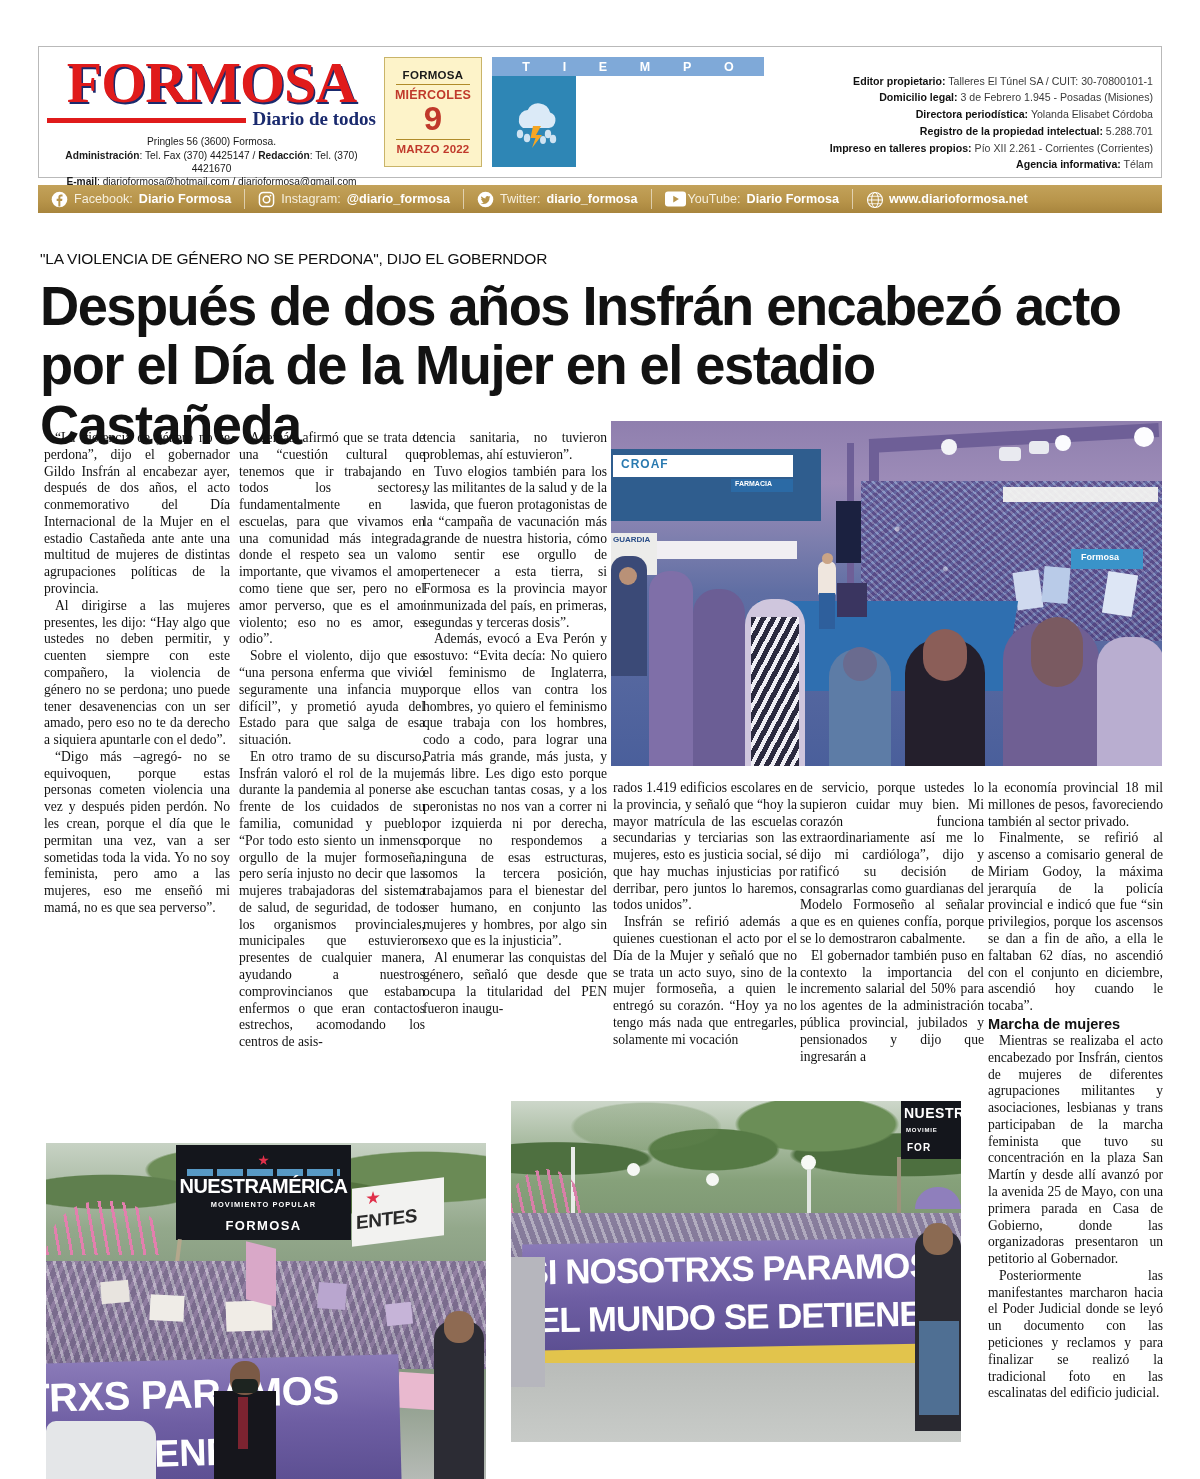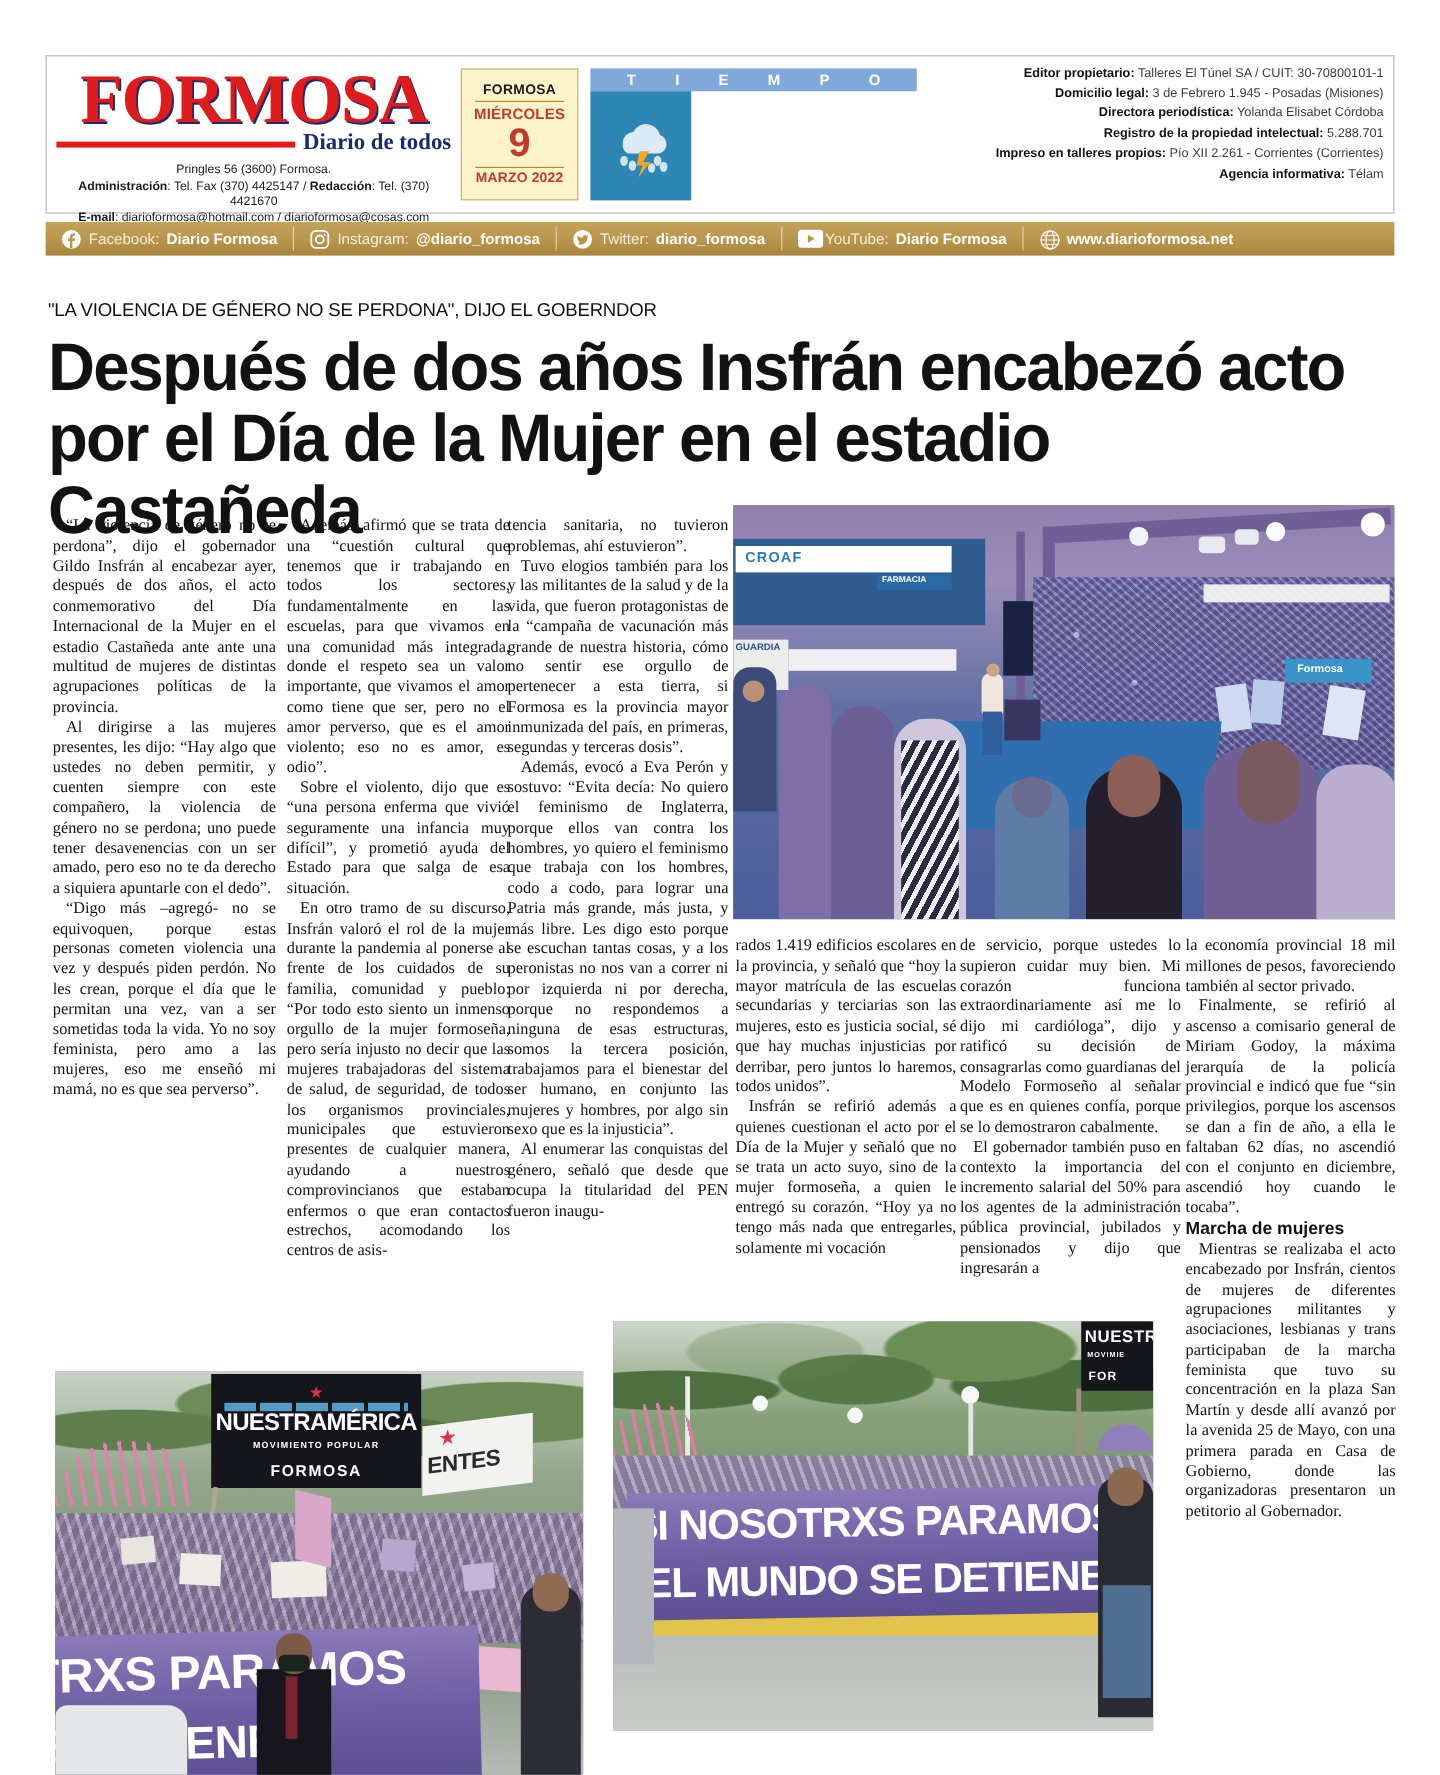--- a/index.html
+++ b/index.html
@@ -60,21 +60,21 @@
   .w-text {
     flex:1; display:flex; flex-direction:column; align-items:center; justify-content:center;
     font-family:"Liberation Sans", sans-serif; font-size: 11.6px; color:#111;
     text-align:center; line-height:1.35; padding: 0 4px;
   }
   .w-temp { margin-top:1px; }
 
   .mh-info {
     flex:1; padding: 6px 8px 4px 4px; text-align:right;
     font-family:"Liberation Sans", sans-serif; font-size: 10.6px; color:#3b3b3b;
-    line-height: 1.58; display:flex; flex-direction:column; justify-content:flex-start;
+    line-height: 1.58; display:flex; flex-direction:column; justify-content:flex-end;
   }
   .mh-info b { color:#111; font-weight:bold; }
 
   
   .social {
     position:absolute; left:38px; top:185px; width:1124px; height:28px;
     background: linear-gradient(180deg,#c3a25a 0%, #b8954b 55%, #a8853d 100%);
     display:flex; align-items:center;
     font-family:"Liberation Sans", sans-serif; color:#fff; font-size:12.6px;
   }
@@ -143,21 +143,21 @@
       <div class="logo-rule-row">
         <div class="logo-rule"></div>
         <div class="logo-tag">Diario de todos</div>
       </div>
       <div class="mh-addr">
         <div>Pringles 56 (3600) Formosa.</div>
         <div>
           <b>Administración</b><span>: Tel. Fax (370) 4425147 / </span><b>Redacción</b><span>: Tel. (370) 4421670</span>
         </div>
         <div>
-          <b>E-mail</b><span>: diarioformosa@hotmail.com / diarioformosa@cosas.com</span>
+          <b>E-mail</b><span>: diarioformosa@hotmail.com / diarioformosa@gmail.com</span>
         </div>
       </div>
     </div>
 
     <div class="mh-date">
       <div class="d-city">FORMOSA</div>
       <div class="d-sep"></div>
       <div class="d-day-name">MIÉRCOLES</div>
       <div class="d-num">9</div>
       <div class="d-sep"></div>
@@ -355,20 +355,21 @@
   <div class="col" style="left:800px; top:780px; width:184px;">
     <p class="noind">de servicio, porque ustedes lo supieron cuidar muy bien. Mi corazón funciona extraordinariamente así me lo dijo mi cardióloga”, dijo y ratificó su decisión de consagrarlas como guardianas del Modelo Formoseño al señalar que es en quienes confía, porque se lo demostraron cabalmente.</p>
     <p>El gobernador también puso en contexto la importancia del incremento salarial del 50% para los agentes de la administración pública provincial, jubilados y pensionados y dijo que ingresarán a</p>
   </div>
 
   <div class="col" style="left:988px; top:780px; width:175px;">
     <p class="noind">la economía provincial 18 mil millones de pesos, favoreciendo también al sector privado.</p>
     <p>Finalmente, se refirió al ascenso a comisario general de Miriam Godoy, la máxima jerarquía de la policía provincial e indicó que fue “sin privilegios, porque los ascensos se dan a fin de año, a ella le faltaban 62 días, no ascendió con el conjunto en diciembre, ascendió hoy cuando le tocaba”.</p>
     <p class="subhead">Marcha de mujeres</p>
     <p>Mientras se realizaba el acto encabezado por Insfrán, cientos de mujeres de diferentes agrupaciones militantes y asociaciones, lesbianas y trans participaban de la marcha feminista que tuvo su concentración en la plaza San Martín y desde allí avanzó por la avenida 25 de Mayo, con una primera parada en Casa de Gobierno, donde las organizadoras presentaron un petitorio al Gobernador.</p>
+    <p>Posteriormente las manifestantes marcharon hacia el Poder Judicial donde se leyó un documento con las peticiones y reclamos y para finalizar se realizó la tradicional foto en las escalinatas del edificio judicial.</p>
   </div>
 
   <div class="photo" style="left:46px; top:1143px; width:440px; height:341px;">
     <div class="p2-bg"></div>
 
     <div style="position:absolute;left:0;top:0;width:440px;height:122px;
       background: radial-gradient(ellipse at 14% 40%, #5f7f4e 0 16%, transparent 17%),
                   radial-gradient(ellipse at 36% 22%, #6d8d58 0 14%, transparent 15%),
                   radial-gradient(ellipse at 62% 45%, #54733f 0 18%, transparent 19%),
                   radial-gradient(ellipse at 86% 28%, #6a8a55 0 20%, transparent 21%),

